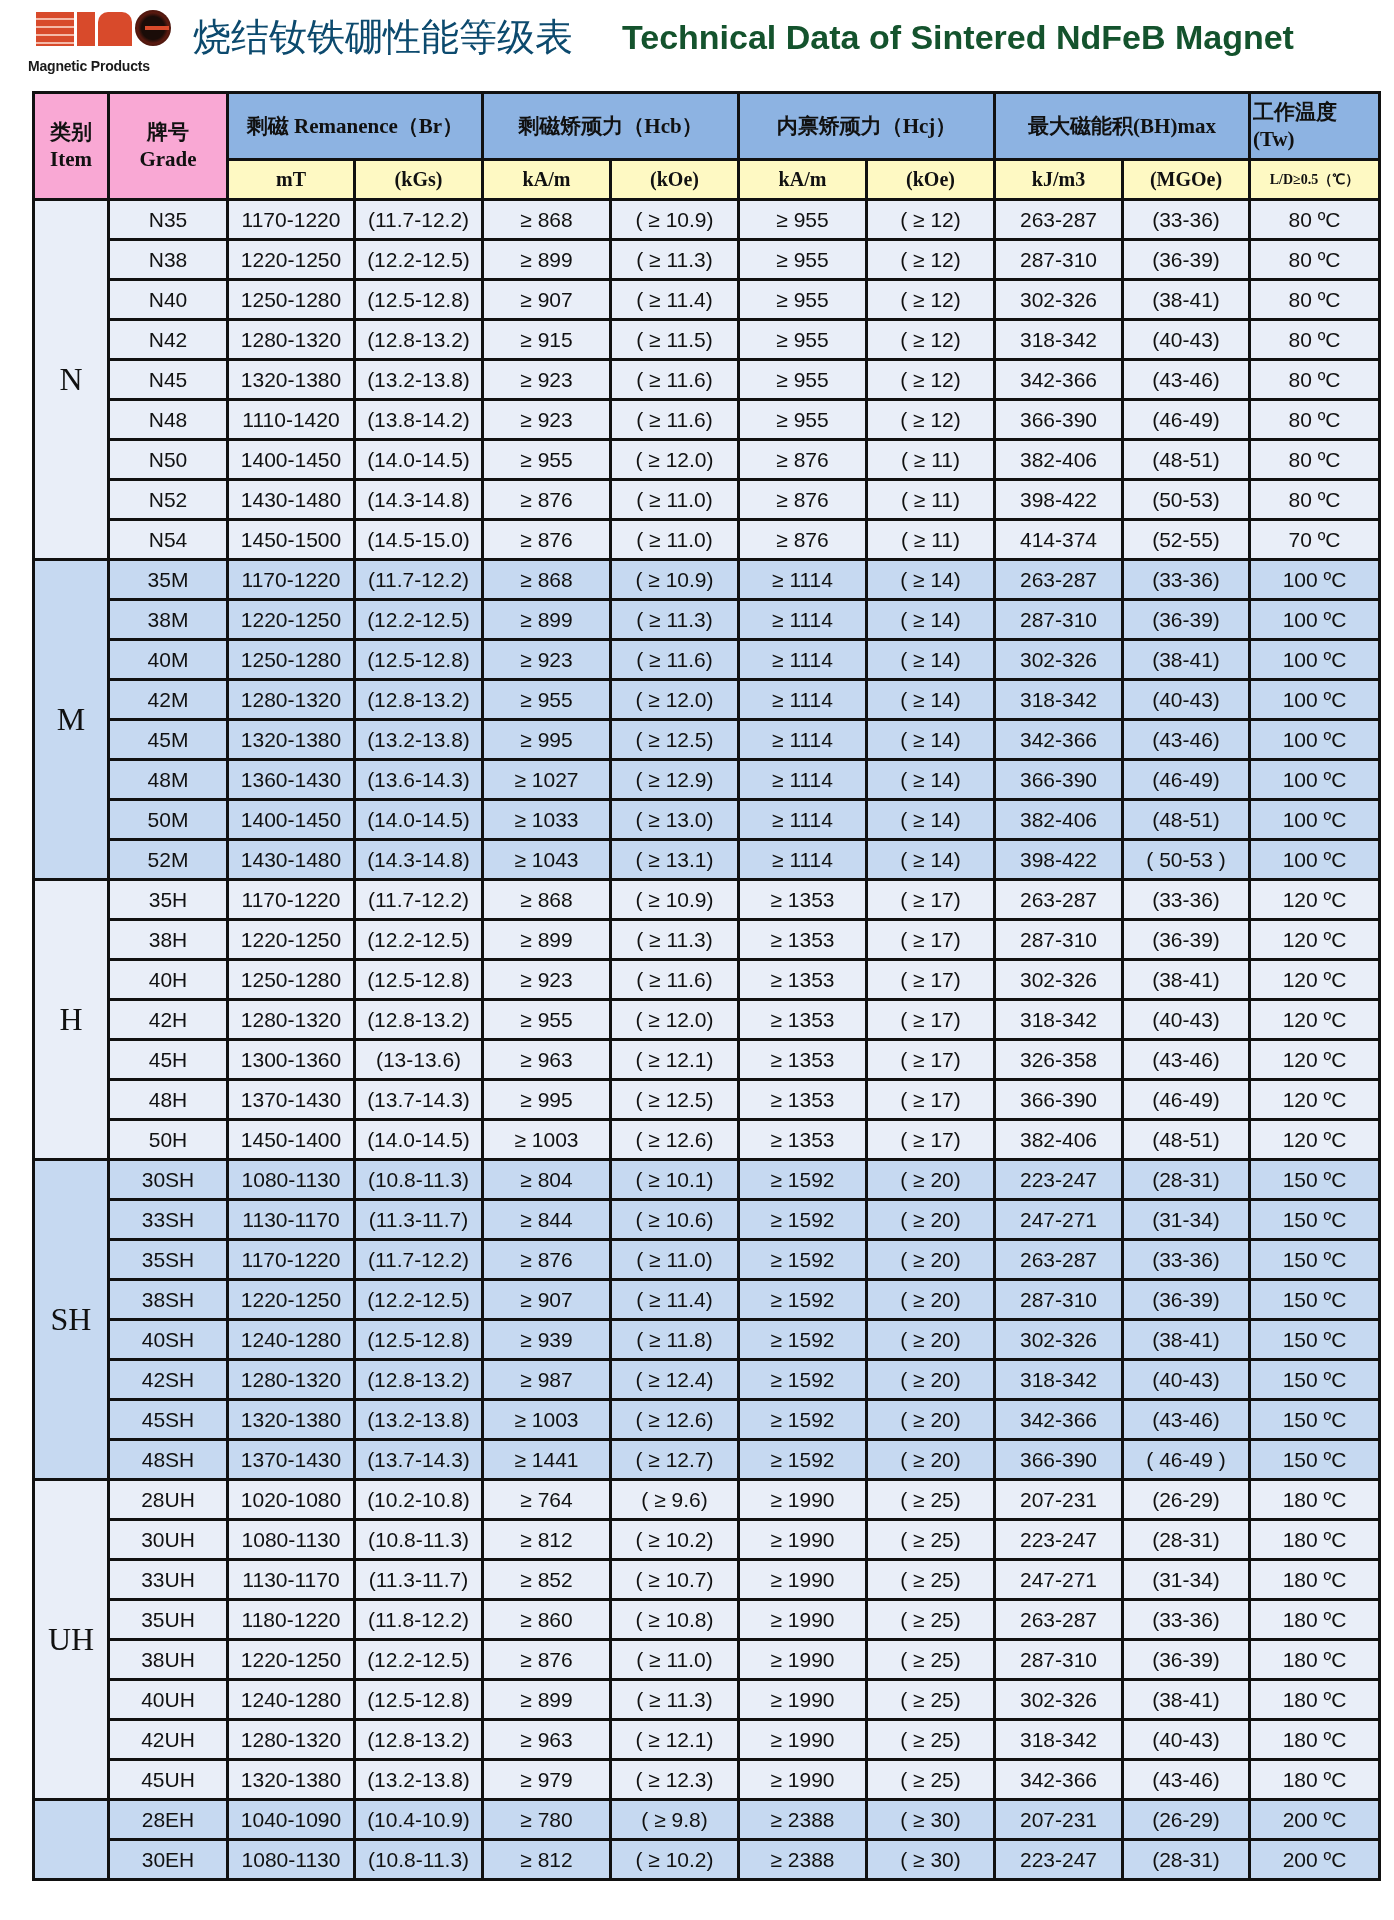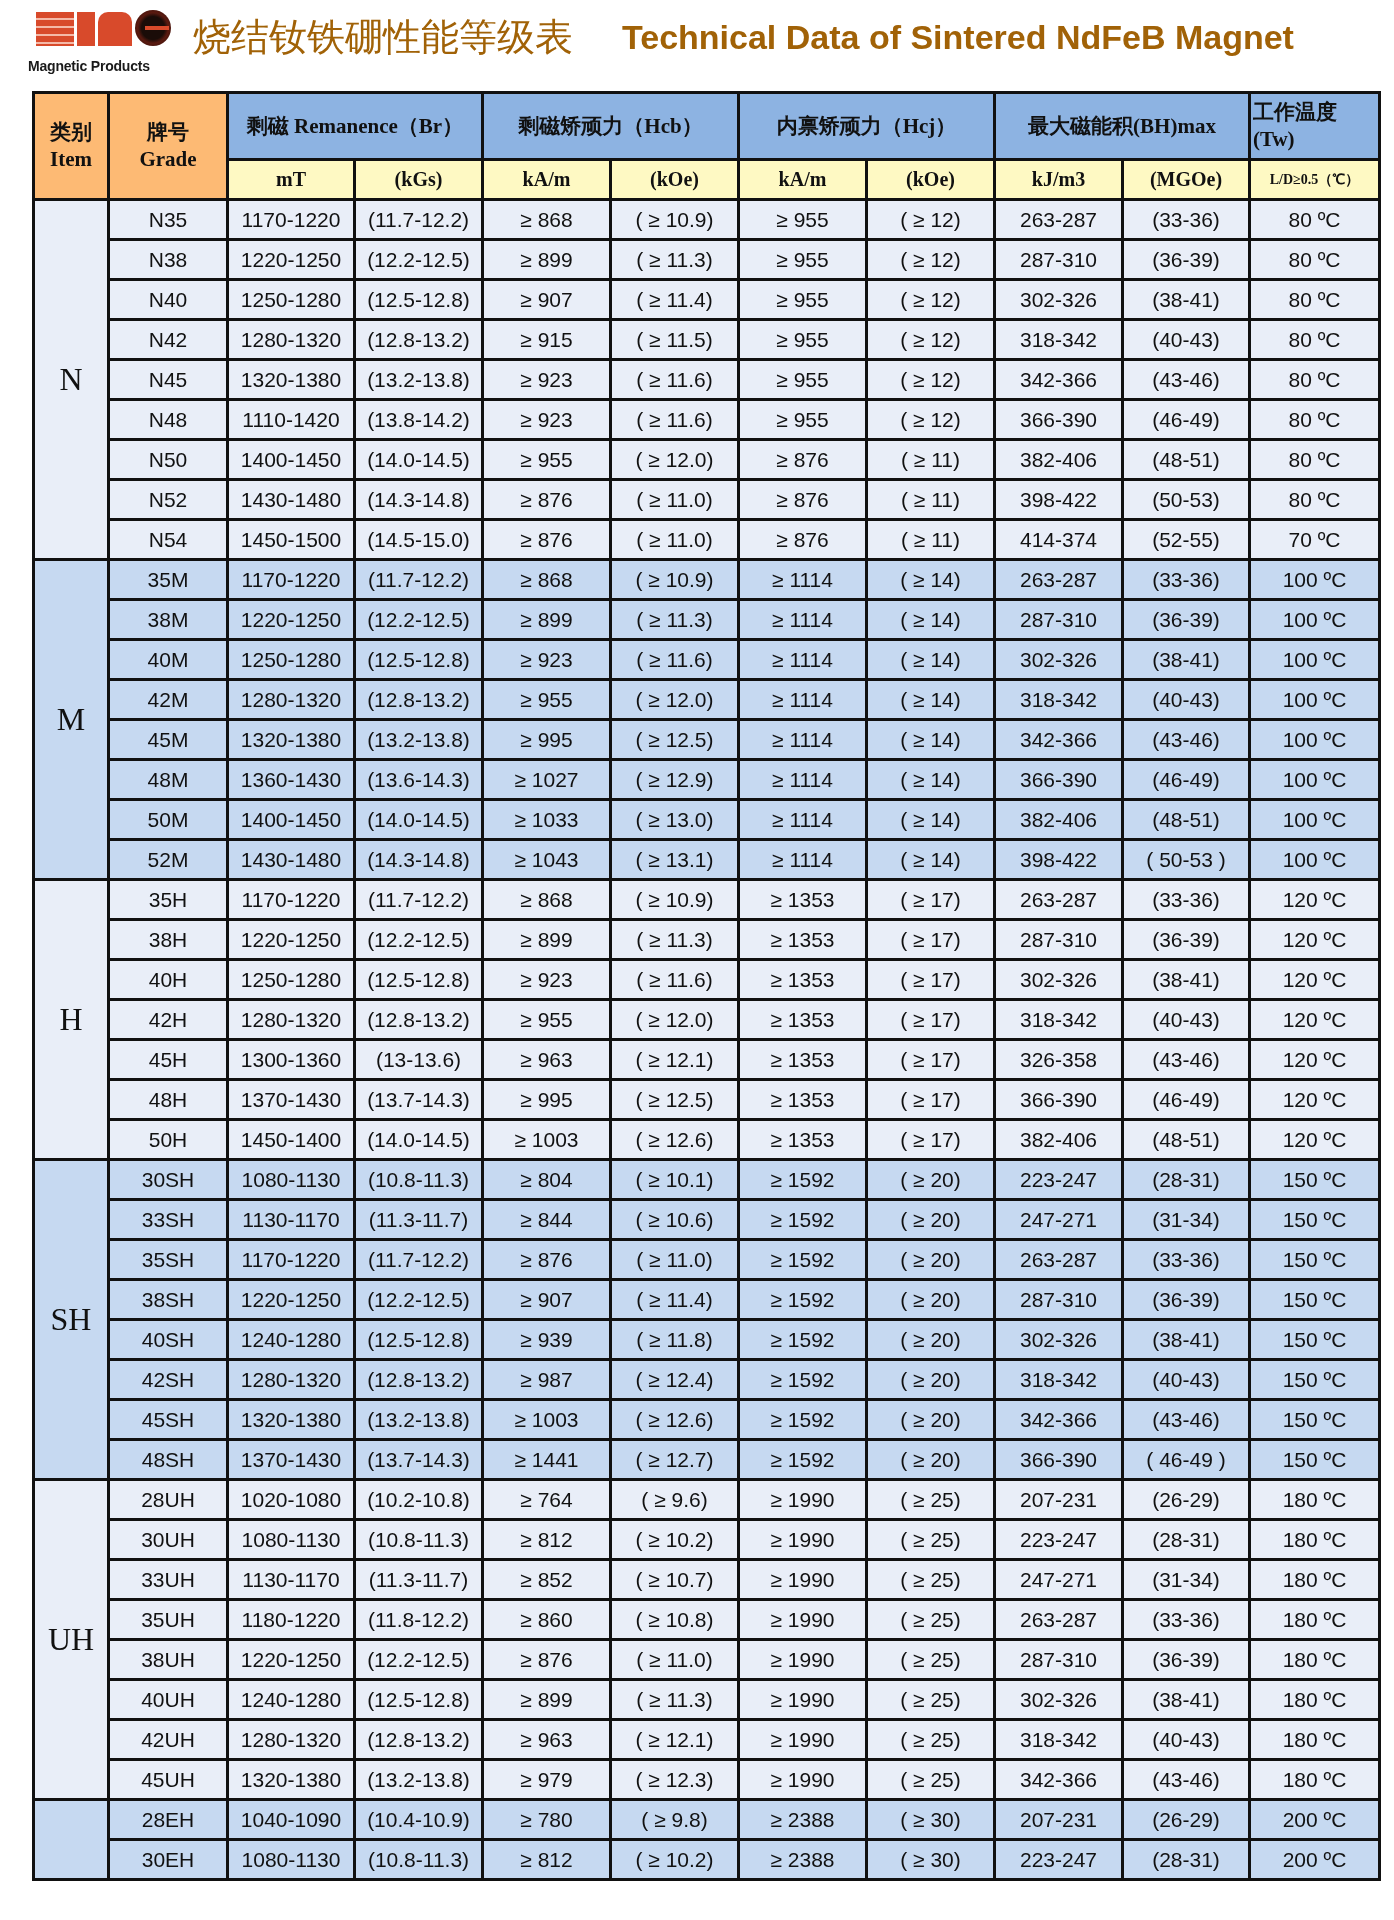--- a/index.html
+++ b/index.html
@@ -7,29 +7,29 @@
   .header { position:absolute; left:0; top:0; width:1394px; height:88px; }
   .logo { position:absolute; left:28px; top:8px; width:145px; height:62px; }
   .logo-mark { display:flex; gap:3px; align-items:flex-end; height:38px; padding-left:8px; }
   .logo-letter { height:34px; background:#d84a2b; color:#fff; display:flex; align-items:center; justify-content:center; font-weight:bold; font-size:30px; font-family:"Liberation Sans", sans-serif; letter-spacing:0; }
   .logo-s { width:38px; background:repeating-linear-gradient(180deg,#d84a2b 0 6px,#f4b9a8 6px 8px); color:transparent; }
   .logo-i { width:18px; }
   .logo-n { width:34px; border-radius:10px 10px 0 0; }
   .logo-e { width:36px; height:36px; border-radius:50%; background:radial-gradient(circle at 50% 50%,#1a0c08 0 45%,#5a1a10 60%,#2a0d08 100%); position:relative; }
   .logo-e::after { content:""; position:absolute; left:10px; right:2px; top:16px; height:4px; background:#d84a2b; }
   .logo-caption { font-weight:bold; font-size:14px; color:#1a1a1a; margin-top:12px; white-space:nowrap; letter-spacing:-0.2px; }
-  .title-cn { position:absolute; left:193px; top:12px; font-size:38px; color:#a16207; font-family:"DejaVu Sans", sans-serif; white-space:nowrap; }
-  .title-en { position:absolute; left:622px; top:18px; font-size:34px; font-weight:bold; color:#a16207; white-space:nowrap; }
+  .title-cn { position:absolute; left:193px; top:12px; font-size:38px; color:#0c4a6e; font-family:"DejaVu Sans", sans-serif; white-space:nowrap; }
+  .title-en { position:absolute; left:622px; top:18px; font-size:34px; font-weight:bold; color:#14532d; white-space:nowrap; }
 
   table.spec { position:absolute; left:32px; top:91px; border-collapse:collapse; table-layout:fixed; }
   table.spec td, table.spec th { border:3px solid #111; padding:0; text-align:center; vertical-align:middle; overflow:hidden; white-space:nowrap; }
   th { font-family:"Liberation Serif", serif; font-weight:bold; color:#111; }
   .th-main { background:#8db3e2; height:64px; font-size:21px; }
   .th-sub { background:#fef9c3; height:37px; font-size:20px; }
-  .th-item { background:#fdba74; font-size:21px; line-height:27px; }
+  .th-item { background:#f9a8d4; font-size:21px; line-height:27px; }
   .th-tw { text-align:left !important; padding-left:2px !important; line-height:27px; font-size:21px; }
   .th-ld { font-size:14px !important; }
   td { font-size:21px; color:#111; height:37px; }
   tr.light td { background:#e9eef8; }
   tr.dark td { background:#c6d9f1; }
   td.cat { font-family:"Liberation Serif", serif; font-size:32px; }
   td.cat.light { background:#e9eef8 !important; }
   td.cat.dark { background:#c6d9f1 !important; }
 </style>
 </head>

